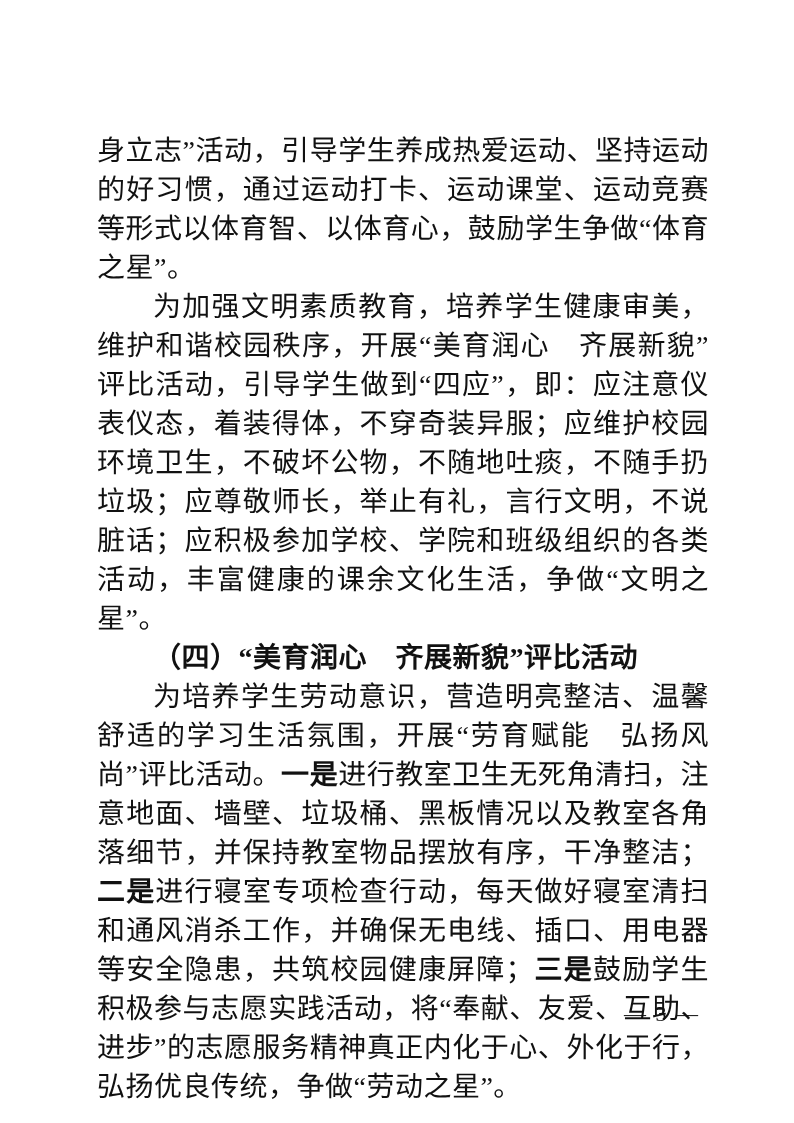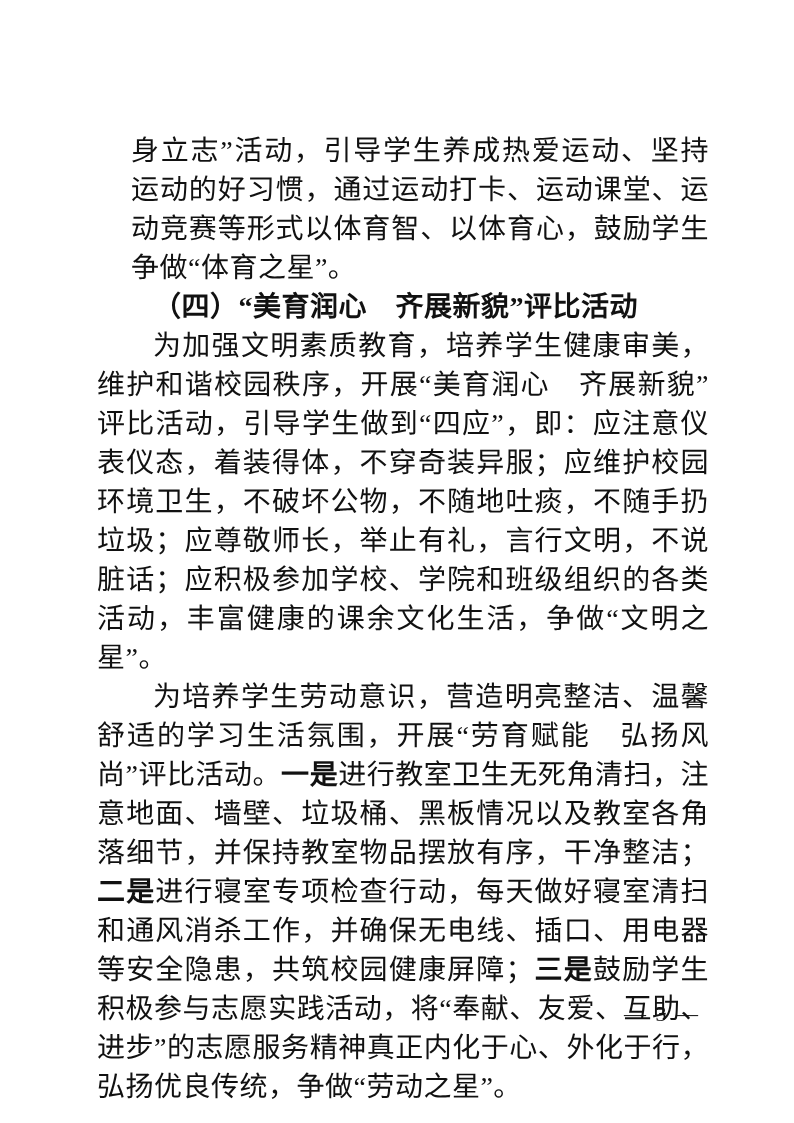--- a/index.html
+++ b/index.html
@@ -26,21 +26,20 @@
     line-height: 39px;
     text-align: justify;
     letter-spacing: 0.5px;
   }
   .para {
     margin: 0;
     text-indent: 2em;
   }
   .para.continuation {
     text-indent: 0;
-    margin-left: 34px;
   }
   .para.subheading {
     font-weight: 700;
   }
   .run-bold {
     font-weight: 700;
   }
   .page-number {
     position: absolute;
     top: 1001px;
@@ -51,18 +50,18 @@
     color: #111111;
     font-family: "Liberation Serif", "DejaVu Serif", serif;
   }
 </style>
 </head>
 <body>
 
 <div class="page">
   <div class="doc-body" id="doc-body">
       <p class="para continuation"><span class="run">身立志”活动，引导学生养成热爱运动、坚持运动的好习惯，通过运动打卡、运动课堂、运动竞赛等形式以体育智、以体育心，鼓励学生争做“体育之星”。</span></p>
+      <p class="para body"><span class="run">为加强文明素质教育，培养学生健康审美，维护和谐校园秩序，开展“美育润心　齐展新貌”评比活动，引导学生做到“四应”，即：应注意仪表仪态，着装得体，不穿奇装异服；应维护校园环境卫生，不破坏公物，不随地吐痰，不随手扔垃圾；应尊敬师长，举止有礼，言行文明，不说脏话；应积极参加学校、学院和班级组织的各类活动，丰富健康的课余文化生活，争做“文明之星”。</span></p>
       <p class="para subheading"><span class="run-bold">（四）“美育润心　齐展新貌”评比活动</span></p>
-      <p class="para body"><span class="run">为加强文明素质教育，培养学生健康审美，维护和谐校园秩序，开展“美育润心　齐展新貌”评比活动，引导学生做到“四应”，即：应注意仪表仪态，着装得体，不穿奇装异服；应维护校园环境卫生，不破坏公物，不随地吐痰，不随手扔垃圾；应尊敬师长，举止有礼，言行文明，不说脏话；应积极参加学校、学院和班级组织的各类活动，丰富健康的课余文化生活，争做“文明之星”。</span></p>
       <p class="para body"><span class="run">为培养学生劳动意识，营造明亮整洁、温馨舒适的学习生活氛围，开展“劳育赋能　弘扬风尚”评比活动。</span><span class="run-bold">一是</span><span class="run">进行教室卫生无死角清扫，注意地面、墙壁、垃圾桶、黑板情况以及教室各角落细节，并保持教室物品摆放有序，干净整洁；</span><span class="run-bold">二是</span><span class="run">进行寝室专项检查行动，每天做好寝室清扫和通风消杀工作，并确保无电线、插口、用电器等安全隐患，共筑校园健康屏障；</span><span class="run-bold">三是</span><span class="run">鼓励学生积极参与志愿实践活动，将“奉献、友爱、互助、进步”的志愿服务精神真正内化于心、外化于行，弘扬优良传统，争做“劳动之星”。</span></p>
     </div>
   <div class="page-number">— 3 —</div>
 </div>
 
 </body></html>

